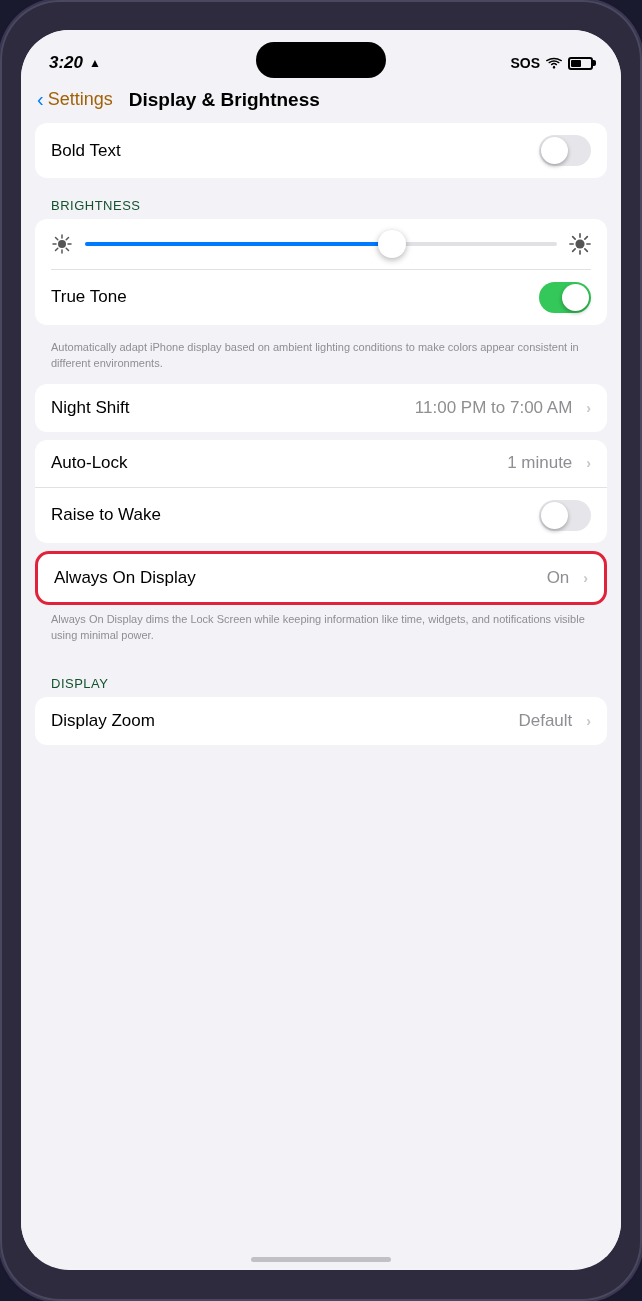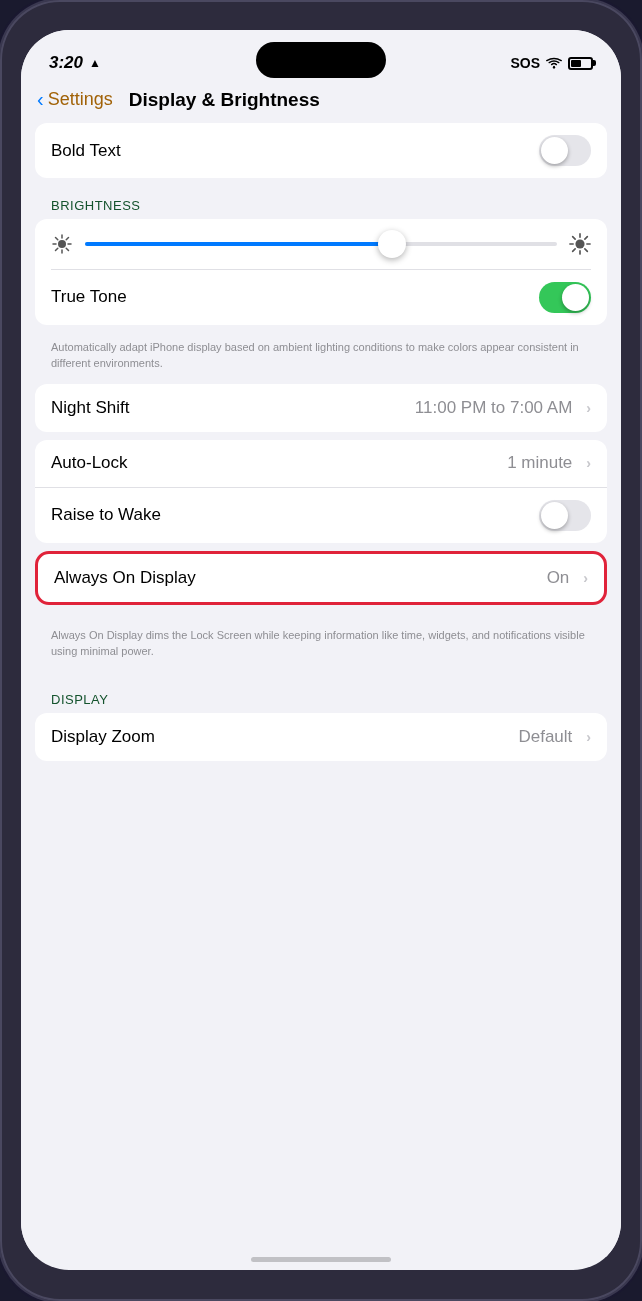--- a/index.html
+++ b/index.html
@@ -450,21 +450,21 @@
           </div>
         </div>
         <div class="settings-row">
           <span class="row-label">Raise to Wake</span>
           <div class="toggle off">
             <div class="toggle-knob"></div>
           </div>
         </div>
       </div>
 
-      <div style="margin-bottom: 16px; padding: 0; background: transparent;">
+      <div style="margin-bottom: 0; padding: 0; background: transparent;">
         <div class="highlighted-group">
           <div class="settings-row">
             <span class="row-label">Always On Display</span>
             <div class="row-value">
               <span>On</span>
               <span class="chevron">›</span>
             </div>
           </div>
         </div>
       </div>

